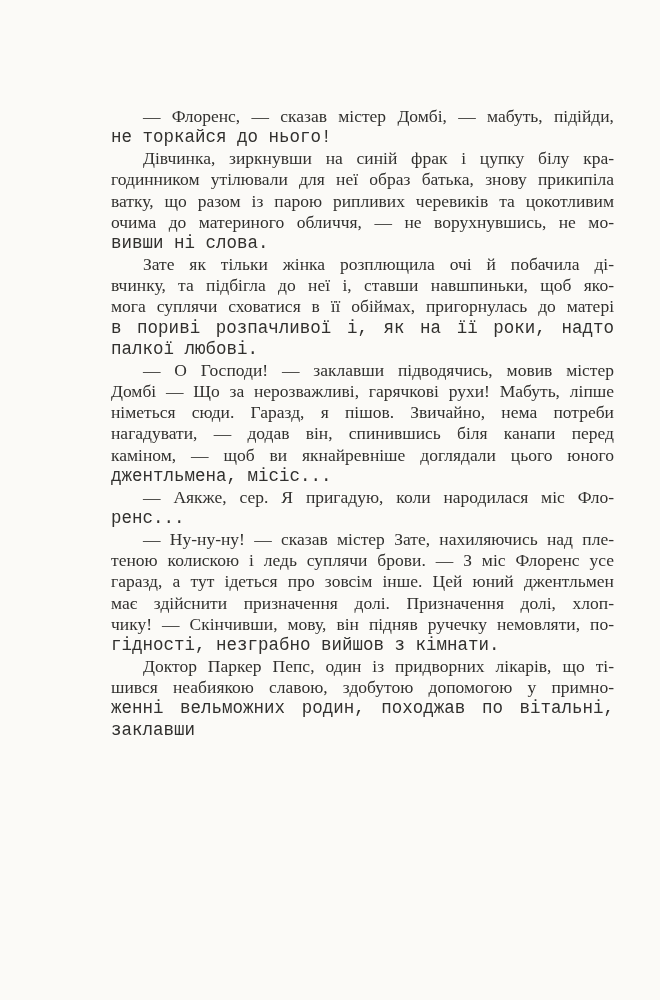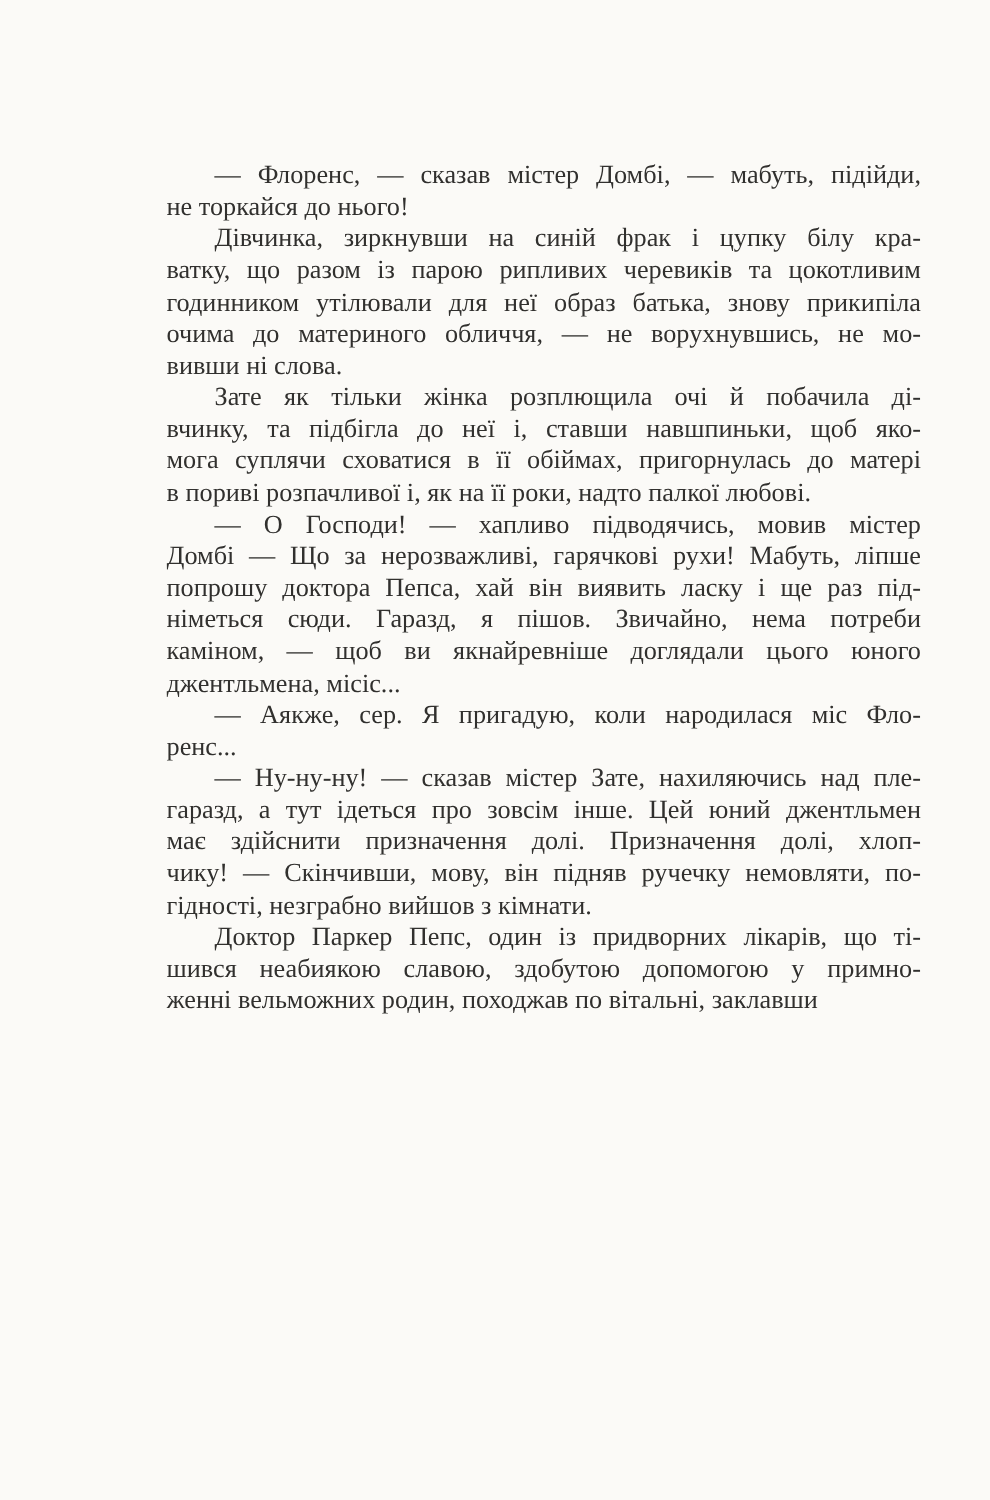--- a/index.html
+++ b/index.html
@@ -39,20 +39,21 @@
     text-align: justify;
     text-align-last: justify;
     white-space: normal;
     overflow: hidden;
   }
   .line.first {
     text-indent: 32px;
   }
   .line.last {
     text-align-last: left;
+    font-family: Liberation Mono, monospace;
   }
   .page-number {
     position: absolute;
     left: 111px;
     top: 893px;
     width: 503px;
     text-align: center;
     color: var(--ink);
     font-size: 17px;
     line-height: 22px;
@@ -62,45 +63,46 @@
 <body>
 
 <div class="page">
   <div class="text-block">
       <div class="para">
         <div class="line first">— Флоренс, — сказав містер Домбі, — мабуть, підійди,</div>
         <div class="line last">не торкайся до нього!</div>
       </div>
       <div class="para">
         <div class="line first">Дівчинка, зиркнувши на синій фрак і цупку білу кра-</div>
+        <div class="line">годинником утілювали для неї образ батька, знову прикипіла</div>
         <div class="line">ватку, що разом із парою рипливих черевиків та цокотливим</div>
-        <div class="line">годинником утілювали для неї образ батька, знову прикипіла</div>
         <div class="line">очима до материного обличчя, — не ворухнувшись, не мо-</div>
         <div class="line last">вивши ні слова.</div>
       </div>
       <div class="para">
         <div class="line first">Зате як тільки жінка розплющила очі й побачила ді-</div>
         <div class="line">вчинку, та підбігла до неї і, ставши навшпиньки, щоб яко-</div>
         <div class="line">мога суплячи сховатися в її обіймах, пригорнулась до матері</div>
         <div class="line last">в пориві розпачливої і, як на її роки, надто палкої любові.</div>
       </div>
       <div class="para">
-        <div class="line first">— О Господи! — хапливо підводячись, мовив містер</div>
+        <div class="line first">— О Господи! — заклавши підводячись, мовив містер</div>
         <div class="line">Домбі — Що за нерозважливі, гарячкові рухи! Мабуть, ліпше</div>
-        <div class="line">попрошу доктора Пепса, хай він виявить ласку і ще раз під-</div>
         <div class="line">німеться сюди. Гаразд, я пішов. Звичайно, нема потреби</div>
+        <div class="line">нагадувати, — додав він, спинившись біля канапи перед</div>
         <div class="line">каміном, — щоб ви якнайревніше доглядали цього юного</div>
         <div class="line last">джентльмена, місіс...</div>
       </div>
       <div class="para">
         <div class="line first">— Аякже, сер. Я пригадую, коли народилася міс Фло-</div>
         <div class="line last">ренс...</div>
       </div>
       <div class="para">
         <div class="line first">— Ну-ну-ну! — сказав містер Зате, нахиляючись над пле-</div>
+        <div class="line">теною колискою і ледь суплячи брови. — З міс Флоренс усе</div>
         <div class="line">гаразд, а тут ідеться про зовсім інше. Цей юний джентльмен</div>
         <div class="line">має здійснити призначення долі. Призначення долі, хлоп-</div>
         <div class="line">чику! — Скінчивши, мову, він підняв ручечку немовляти, по-</div>
         <div class="line last">гідності, незграбно вийшов з кімнати.</div>
       </div>
       <div class="para">
         <div class="line first">Доктор Паркер Пепс, один із придворних лікарів, що ті-</div>
         <div class="line">шився неабиякою славою, здобутою допомогою у примно-</div>
         <div class="line last">женні вельможних родин, походжав по вітальні, заклавши</div>
       </div>

